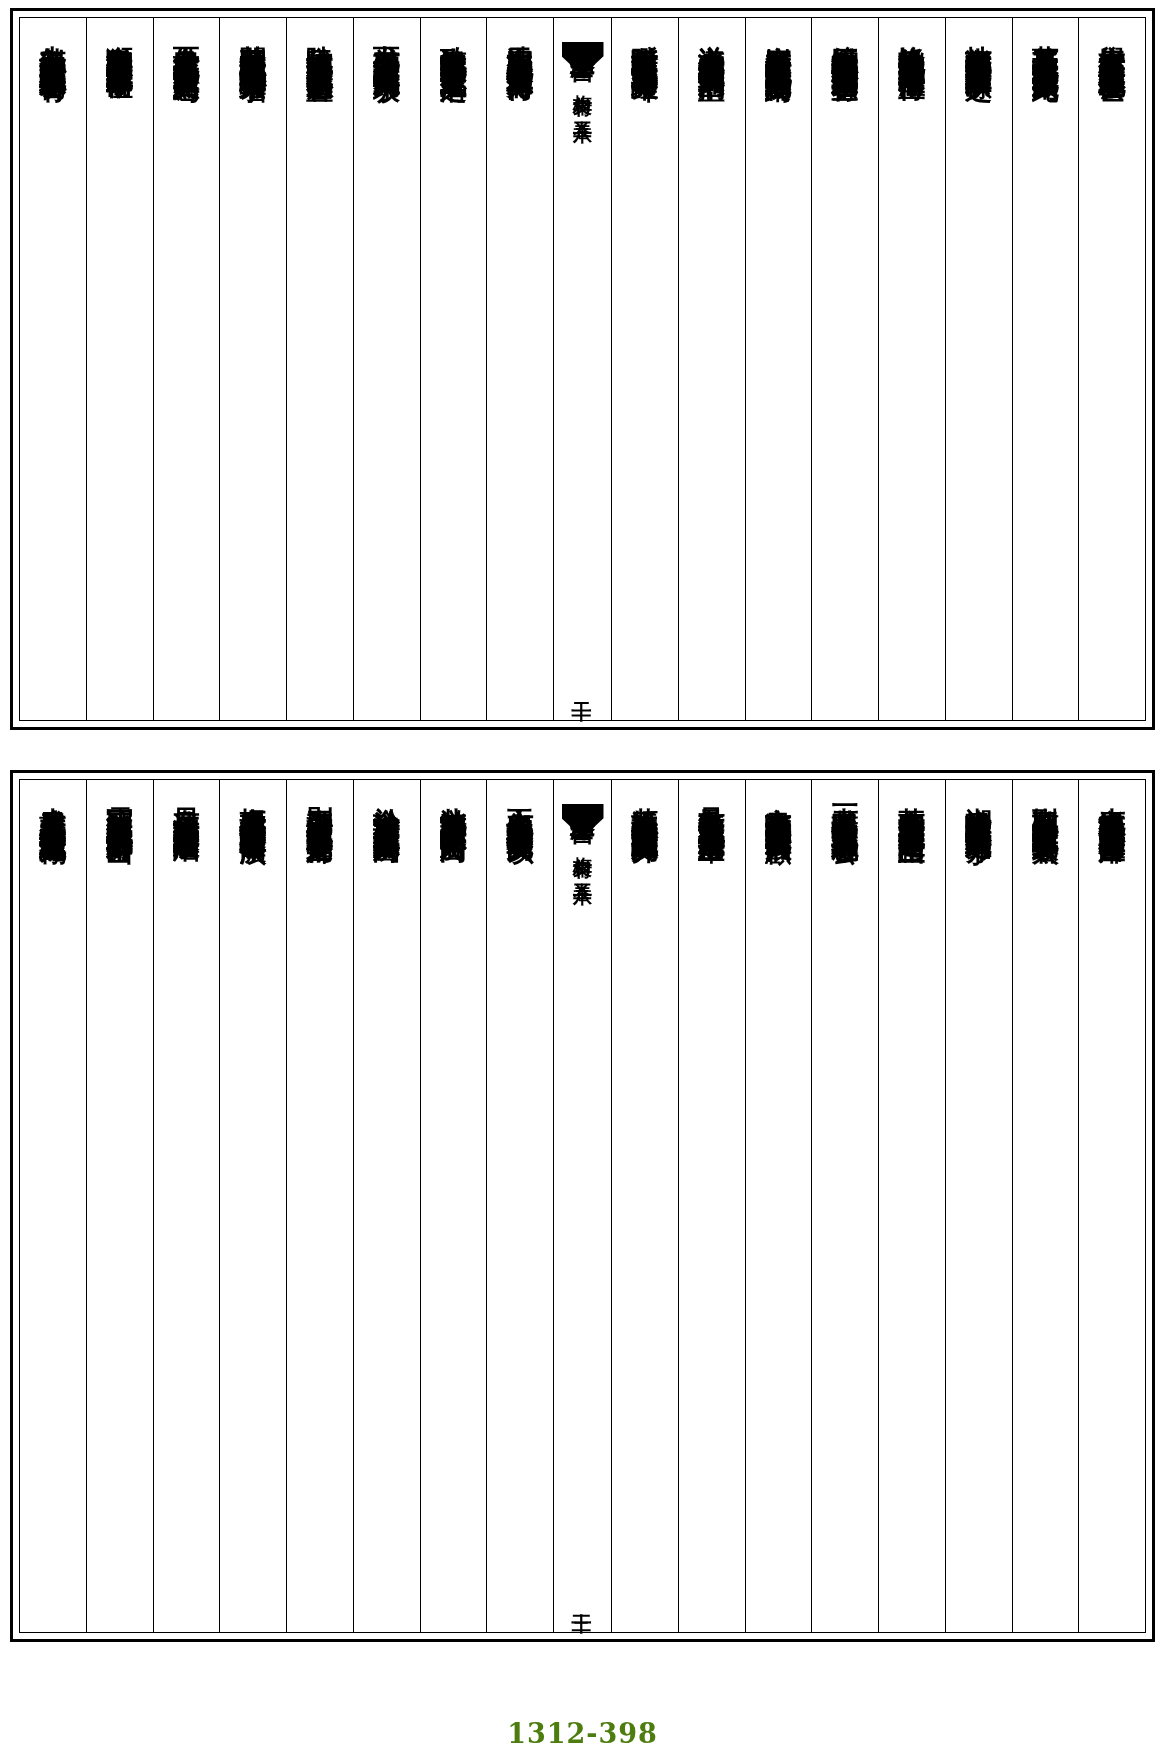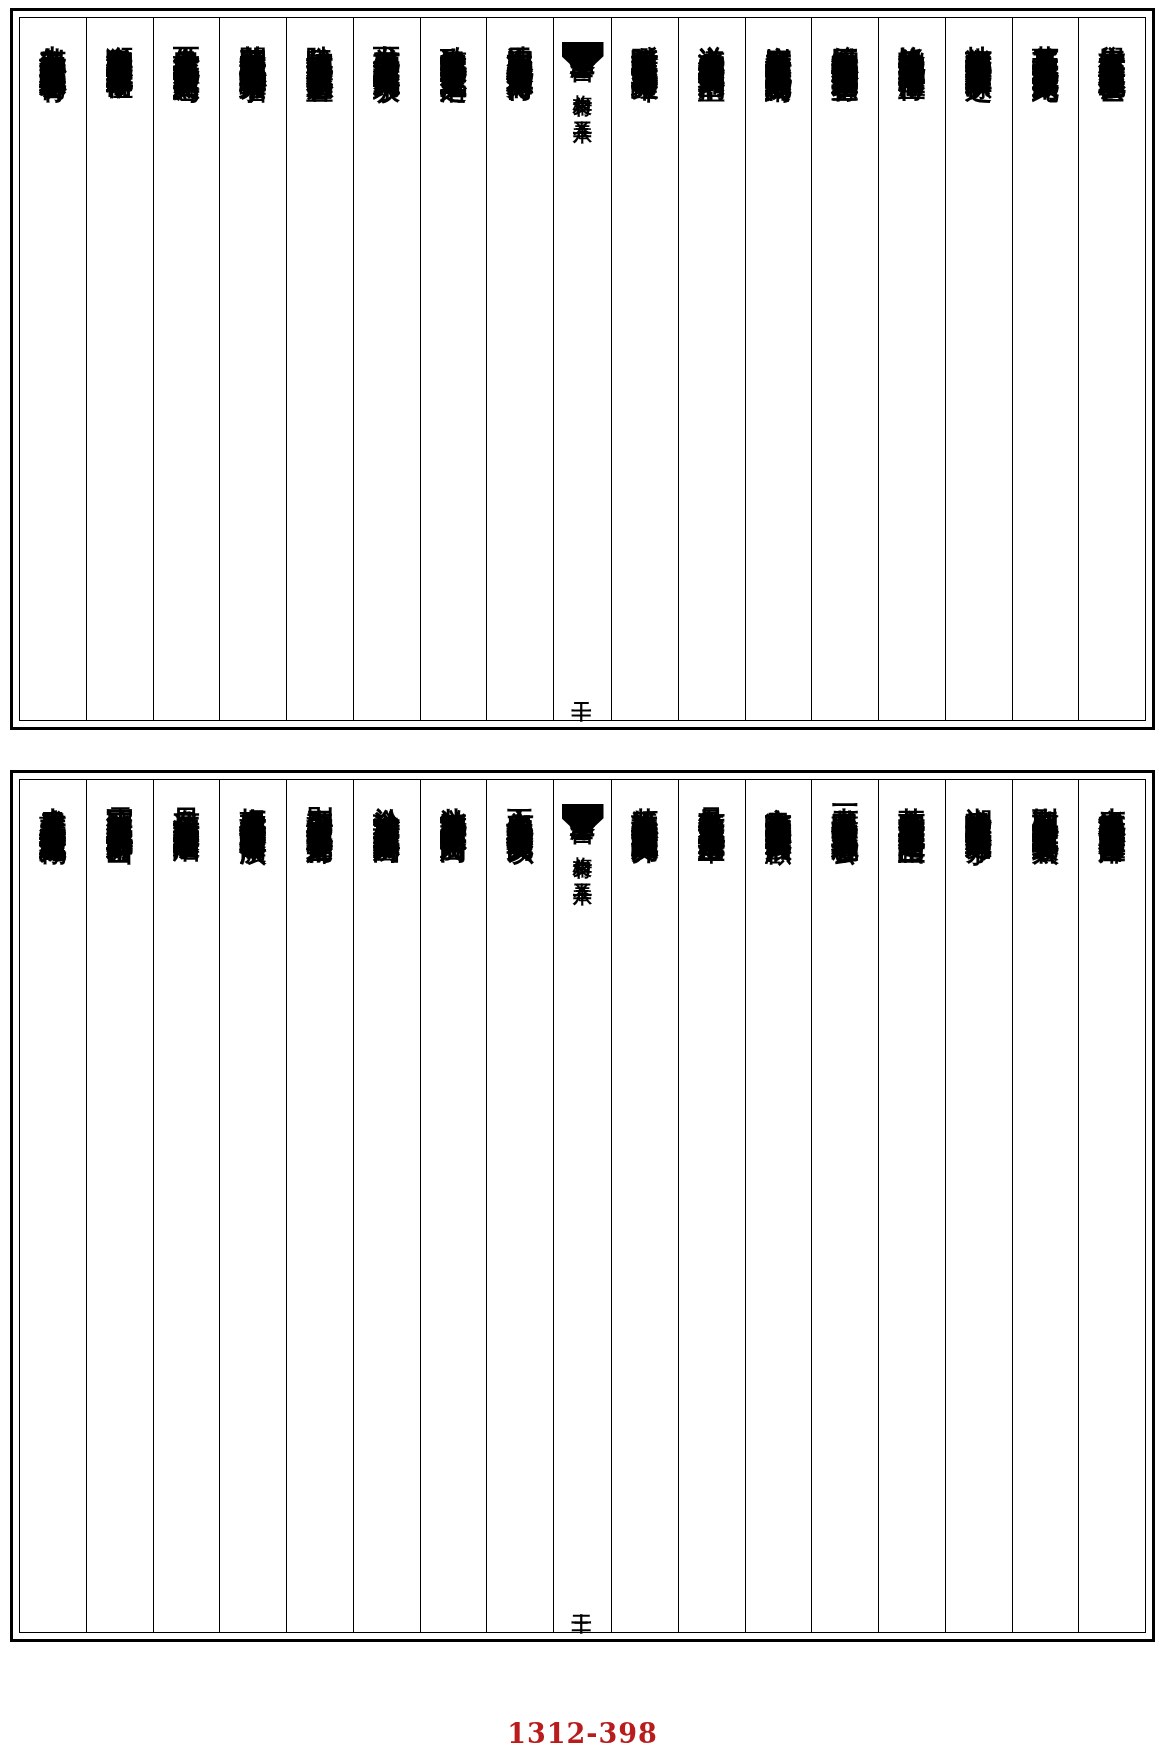--- a/index.html
+++ b/index.html
@@ -130,21 +130,21 @@
   .footer {
     position: absolute;
     left: 0;
     right: 0;
     bottom: 14px;
     text-align: center;
     font-family: "DejaVu Serif", serif;
     font-size: 27px;
     font-weight: 700;
     letter-spacing: 1px;
-    color: #b91c1c;
+    color: #4d7c0f;
   }
 </style>
 </head>
 <body>
 
 <div class="page-wrap">
 
   <div class="block top">
     <div class="block-inner">
       <div class="col">

